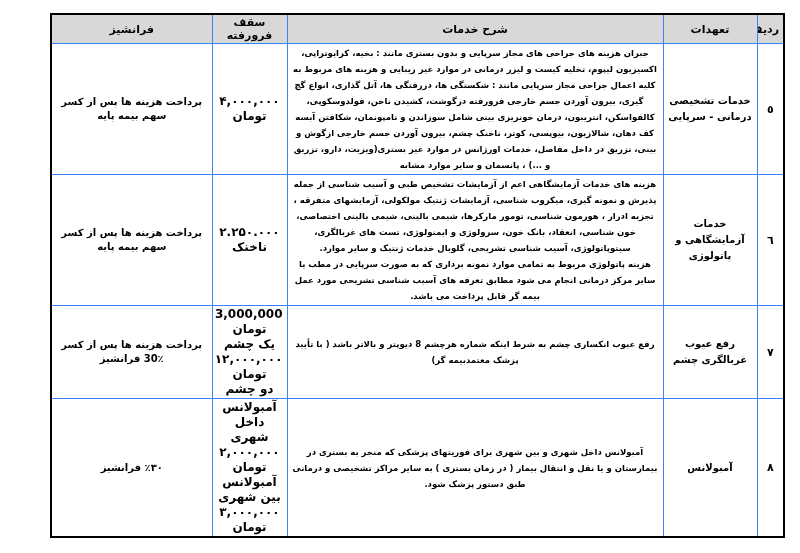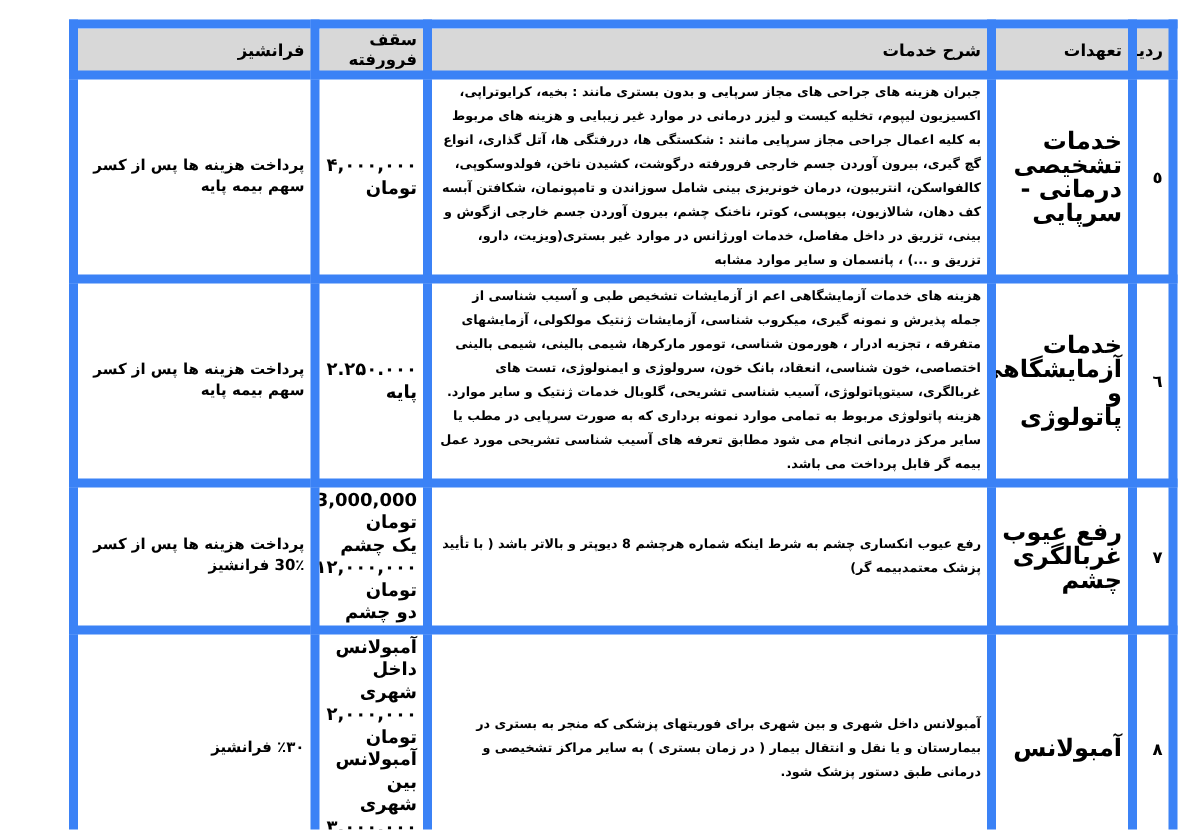--- a/index.html
+++ b/index.html
@@ -9,29 +9,29 @@
     font-weight:bold; color:#000;
   }
   .doc { direction:rtl; padding-top:13px; }
 
   table { border-collapse:collapse; table-layout:fixed; }
   table.main {
     width:733px; margin-right:15px;
     border:2px solid #000;
   }
   table.main th, table.main td {
-    border:6px solid #3b82f6;
-    text-align:right; vertical-align:middle;
+    border:1px solid #3b82f6;
+    text-align:center; vertical-align:middle;
     padding:1px 4px; overflow:hidden;
   }
   table.main th {
     background:#d8d8d8; font-size:11px; height:22px; font-weight:bold;
   }
   td.num   { font-size:11px; }
-  td.oblig { font-size:16px; line-height:16px;margin-left:16px; }
+  td.oblig { font-size:10px; line-height:16px;margin-left:16px; }
   td.desc  { font-size:8.5px; line-height:16px; white-space:pre-line; }
   td.ceil  { font-size:12px; line-height:15px; white-space:pre-line; }
   td.fran  { font-size:10px; line-height:14px; }
   tr.r5 td { height:108px; }
   tr.r6 td { height:103px; }
   tr.r7 td { height:81px; }
   tr.r8 td { height:68px; }
 
   .premium-line {
     margin-top:14px; padding-right:298px;
@@ -67,21 +67,21 @@
         <td class="oblig">خدمات تشخیصی درمانی - سرپایی</td>
         <td class="desc">جبران هزینه های جراحی های مجاز سرپایی و بدون بستری مانند : بخیه، کرایوتراپی، اکسیزیون لیپوم، تخلیه کیست و لیزر درمانی در موارد غیر زیبایی و هزینه های مربوط به کلیه اعمال جراحی مجاز سرپایی مانند : شکستگی ها، دررفتگی ها، آتل گذاری، انواع گچ گیری، بیرون آوردن جسم خارجی فرورفته درگوشت، کشیدن ناخن، فولدوسکوپی، کالفواسکن، انتریبون، درمان خونریزی بینی شامل سوزاندن و تامپونمان، شکافتن آبسه کف دهان، شالازیون، بیوپسی، کوتر، ناخنک چشم، بیرون آوردن جسم خارجی ازگوش و بینی، تزریق در داخل مفاصل، خدمات اورژانس در موارد غیر بستری(ویزیت، دارو، تزریق و ...) ، پانسمان و سایر موارد مشابه</td>
         <td class="ceil">۴,۰۰۰,۰۰۰ تومان</td>
         <td class="fran">پرداخت هزینه ها پس از کسر سهم بیمه پایه</td>
       </tr>
       <tr class="r6">
         <td class="num">٦</td>
         <td class="oblig">خدمات آزمایشگاهی و پاتولوژی</td>
         <td class="desc">هزینه های خدمات آزمایشگاهی اعم از آزمایشات تشخیص طبی و آسیب شناسی از جمله پذیرش و نمونه گیری، میکروب شناسی، آزمایشات ژنتیک مولکولی، آزمایشهای متفرقه ، تجزیه ادرار ، هورمون شناسی، تومور مارکرها، شیمی بالینی، شیمی بالینی اختصاصی، خون شناسی، انعقاد، بانک خون، سرولوژی و ایمنولوژی، تست های غربالگری، سیتوپاتولوژی، آسیب شناسی تشریحی، گلوبال خدمات ژنتیک و سایر موارد.
 هزینه پاتولوژی مربوط به تمامی موارد نمونه برداری که به صورت سرپایی در مطب یا سایر مرکز درمانی انجام می شود مطابق تعرفه های آسیب شناسی تشریحی مورد عمل بیمه گر قابل پرداخت می باشد.</td>
-        <td class="ceil">۲.۲۵۰.۰۰۰ پایه</td>
+        <td class="ceil">۲.۲۵۰.۰۰۰ ناخنک</td>
         <td class="fran">پرداخت هزینه ها پس از کسر سهم بیمه پایه</td>
       </tr>
       <tr class="r7">
         <td class="num">٧</td>
         <td class="oblig">رفع عیوب غربالگری چشم</td>
         <td class="desc">رفع عیوب انکساری چشم به شرط اینکه شماره هرچشم 8 دیوپتر و بالاتر باشد ( با تأیید پزشک معتمدبیمه گر)</td>
         <td class="ceil">3,000,000 تومان
 یک چشم
 ۱۲,۰۰۰,۰۰۰ تومان
 دو چشم</td>

